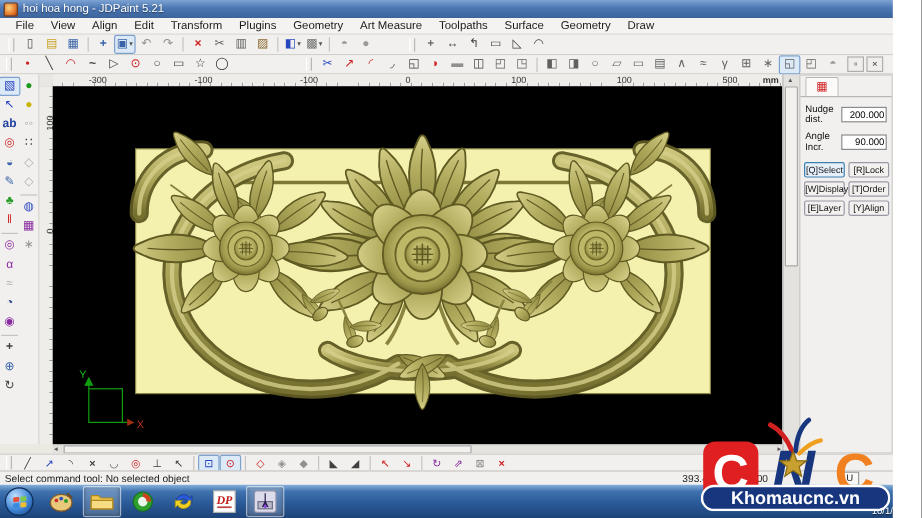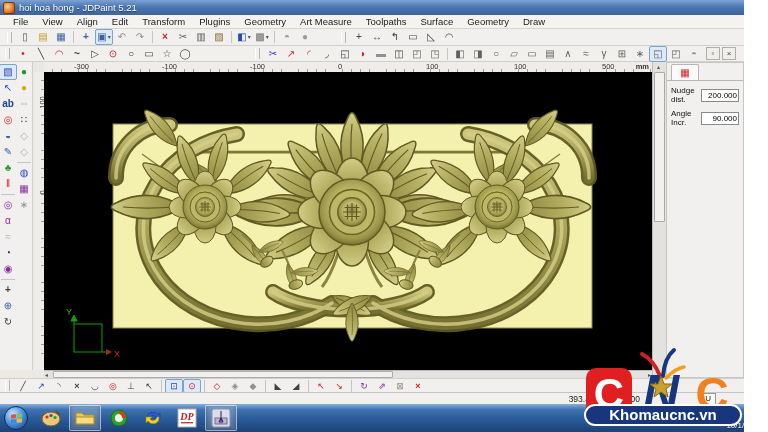--- a/index.html
+++ b/index.html
@@ -401,20 +401,28 @@
         </div>
     </div>
     <div class="prow">
       <span class="plabel">Nudge dist.</span>
       <input class="pinput" value="200.000" style="">
     </div>
     <div class="prow">
       <span class="plabel">Angle Incr.</span>
       <input class="pinput" value="90.000" style="">
     </div>
+    <div class="pbtns">
+      <button class="pbtn active">[Q]Select</button>
+      <button class="pbtn">[R]Lock</button>
+      <button class="pbtn">[W]Display</button>
+      <button class="pbtn">[T]Order</button>
+      <button class="pbtn">[E]Layer</button>
+      <button class="pbtn">[Y]Align</button>
+    </div>
   </div>
 
   <div class="strip">
     <div class="vt">
         <span class="tbi" style="color: rgb(128, 96, 32);">✎</span>
         <span class="tbi" style="color: rgb(64, 64, 64);">⊠</span>
         <span class="tbi" style="color: rgb(64, 64, 64);">╱</span>
         <span class="tbi" style="color: rgb(42, 154, 42);">▦</span>
       </div>
     <span class="stripsw" style="background:#ffb6c1"></span>
@@ -469,20 +477,21 @@
         <span class="tbi" style="color: rgb(208, 32, 32);">↘</span>
         <span class="vsep"></span>
         <span class="tbi" style="color: rgb(138, 42, 160);">↻</span>
         <span class="tbi" style="color: rgb(138, 42, 160);">⇗</span>
         <span class="tbi" style="color: rgb(144, 144, 144);">⊠</span>
         <span class="tbi b" style="color: rgb(208, 32, 32);">×</span>
       </div>
   </div>
 
   <div class="statusbar">
+    <span class="statmsg">Select command tool: No selected object</span>
     <span class="coords">393.42 -65.96 0.00</span>
     <span class="ubtn">U</span>
   </div>
 
   <div class="taskbar">
     <div class="orb">
       <div class="flag">
         <div style="background:#e8503a"></div>
           <div style="background:#7ec84a"></div>
         <div style="background:#3a8ae0"></div>

